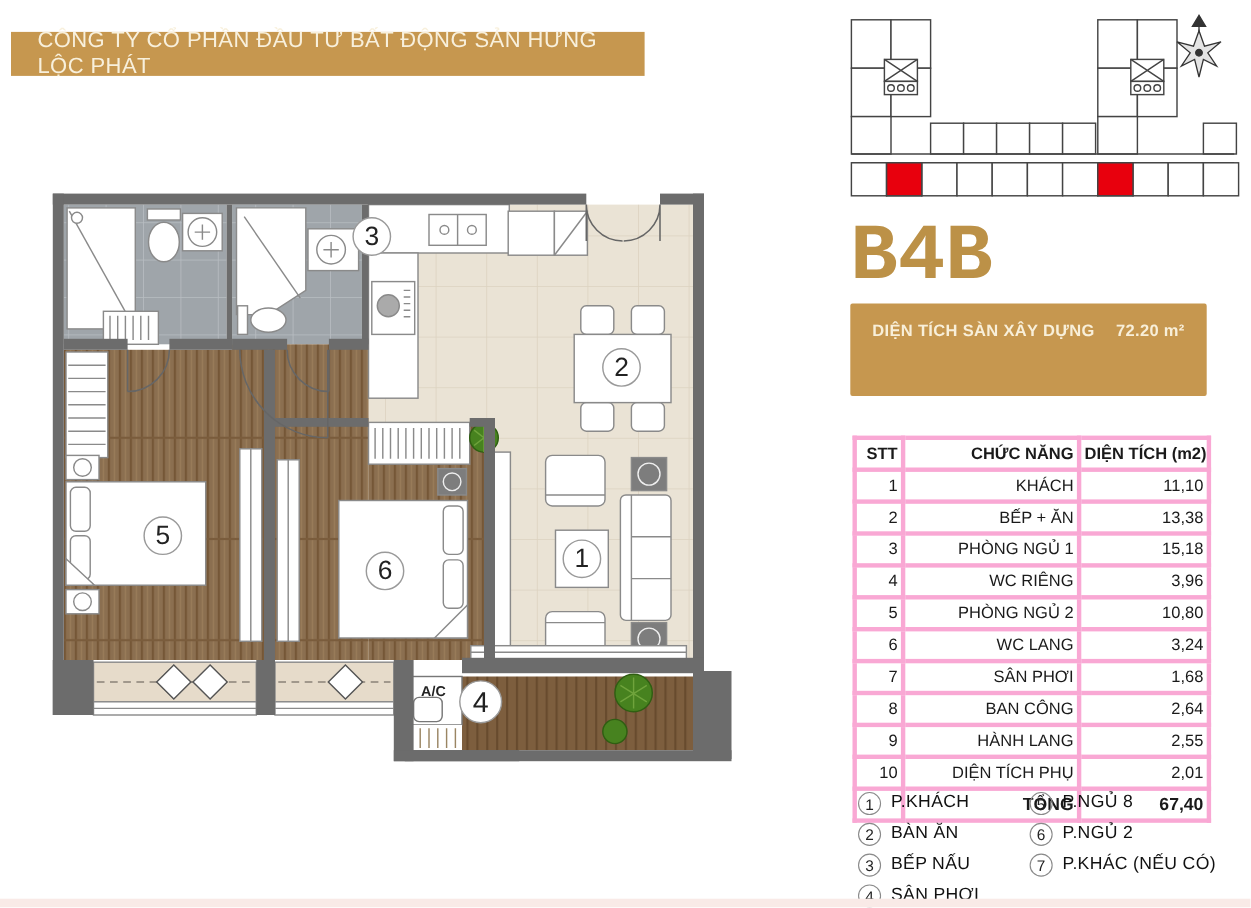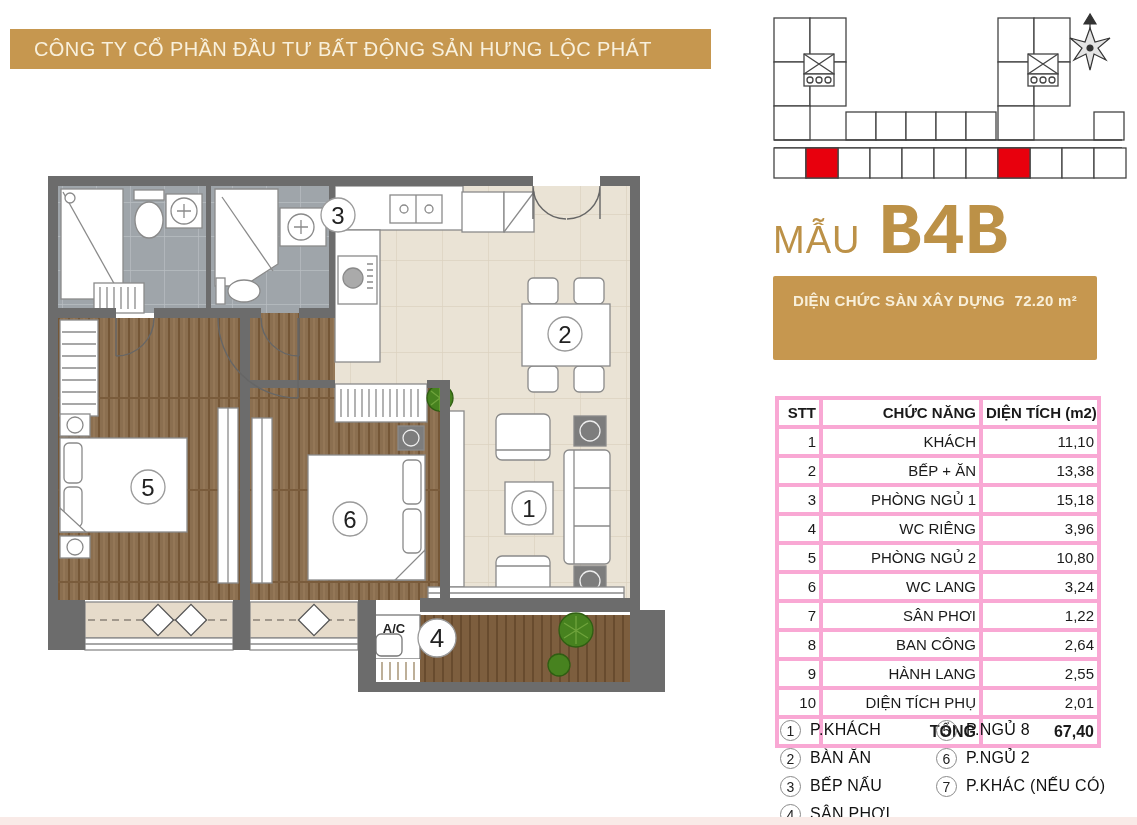--- a/index.html
+++ b/index.html
@@ -1,21 +1,21 @@
 <!DOCTYPE html>
 <html><head>
 <meta charset="utf-8">
 <style>
   html,body{margin:0;padding:0;background:#fff;}
   body{width:1137px;height:825px;position:relative;overflow:hidden;
        font-family:"Liberation Sans",sans-serif;color:#1a1a1a;}
   .abs{position:absolute;}
 
   
-  .banner{left:10px;top:29px;width:701px;height:40px;background:#C6974F;
+  .banner{left:10px;top:29px;width:576px;height:40px;background:#C6974F;
           display:flex;align-items:center;padding-left:24px;box-sizing:border-box;}
   .banner span{color:#F8F0DC;font-size:20px;letter-spacing:.4px;font-weight:500;}
 
   
   .unit-title{left:773px;top:193px;display:flex;align-items:baseline;gap:18px;}
   .unit-prefix{font-size:38px;color:#BC9147;letter-spacing:1px;}
   .unit-code{font-family:Liberation Mono, monospace;font-weight:700;font-size:72px;color:#BC9147;}
 
   
   .info-box{left:773px;top:276px;width:324px;height:84px;background:#C6974F;border-radius:2px;
@@ -325,27 +325,26 @@
     </g>
     <g>
       <circle cx="409" cy="470" r="19" fill="#fff" stroke="#9a9a9a" stroke-width="1.3"></circle>
       <text x="409" y="470" dominant-baseline="central" font-size="26">4</text>
     </g>
     <text x="366" y="460" dominant-baseline="central" font-size="13" font-weight="bold">A/C</text>
   </g>
 </svg>
 
 <div class="abs unit-title">
-  <span class="unit-prefix">MẪU</span>
   <span class="unit-code">B4B</span>
 </div>
 
 <div class="abs info-box">
   <div class="info-row">
-    <span>DIỆN CHỨC SÀN XÂY DỰNG</span>
+    <span>DIỆN TÍCH SÀN XÂY DỰNG</span>
     <span>72.20 m²</span>
   </div>
 </div>
 
 <table class="abs area">
   <colgroup>
       <col class="c-stt">
       <col class="c-name">
       <col class="c-area">
     </colgroup>
@@ -383,21 +382,21 @@
         <td>10,80</td>
       </tr>
       <tr>
         <td>6</td>
         <td>WC LANG</td>
         <td>3,24</td>
       </tr>
       <tr>
         <td>7</td>
         <td>SÂN PHƠI</td>
-        <td>1,22</td>
+        <td>1,68</td>
       </tr>
       <tr>
         <td>8</td>
         <td>BAN CÔNG</td>
         <td>2,64</td>
       </tr>
       <tr>
         <td>9</td>
         <td>HÀNH LANG</td>
         <td>2,55</td>

